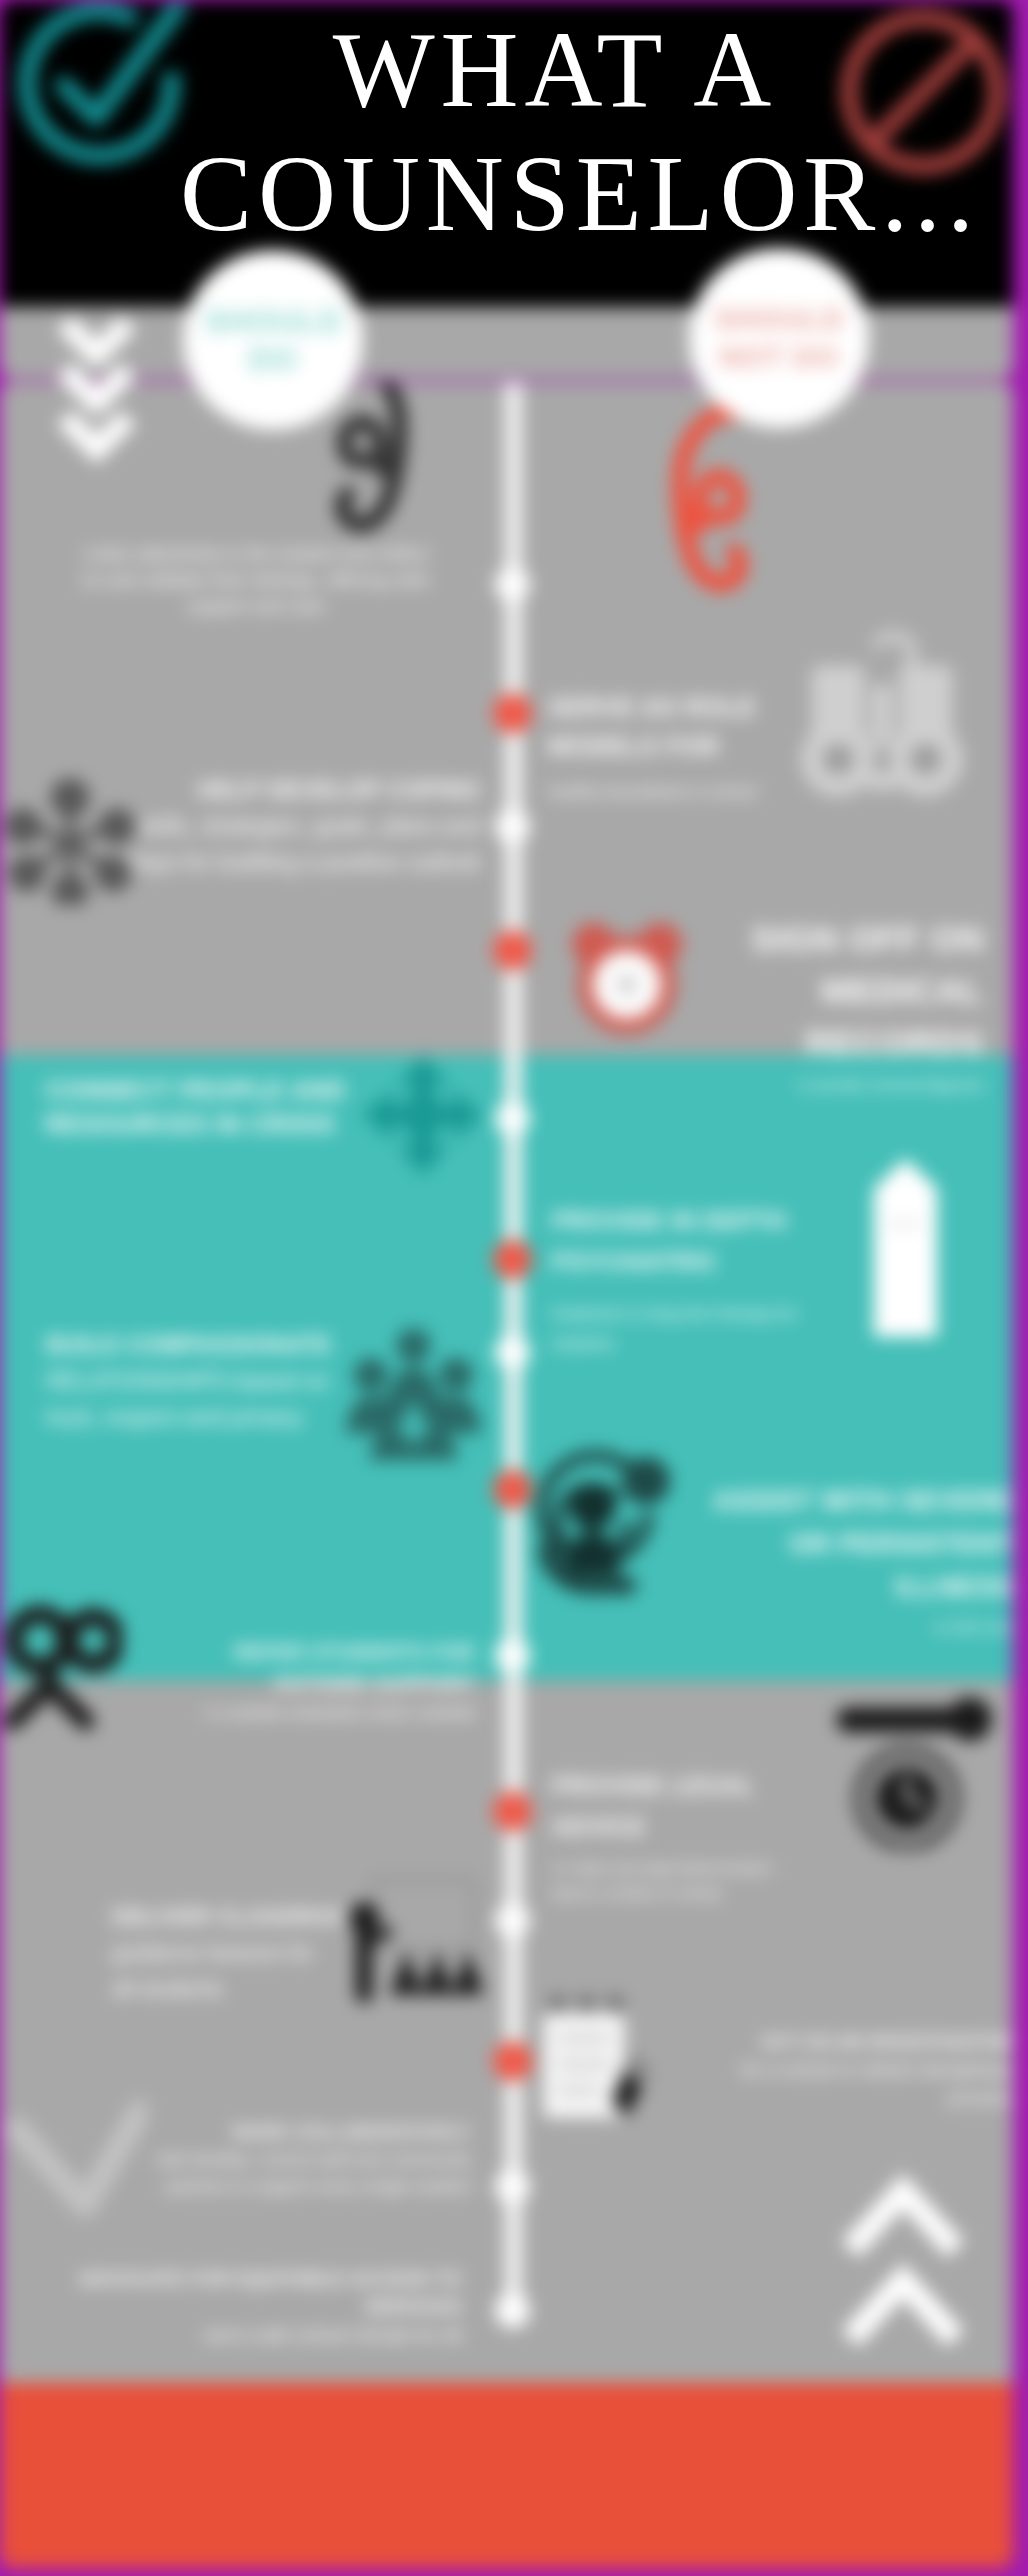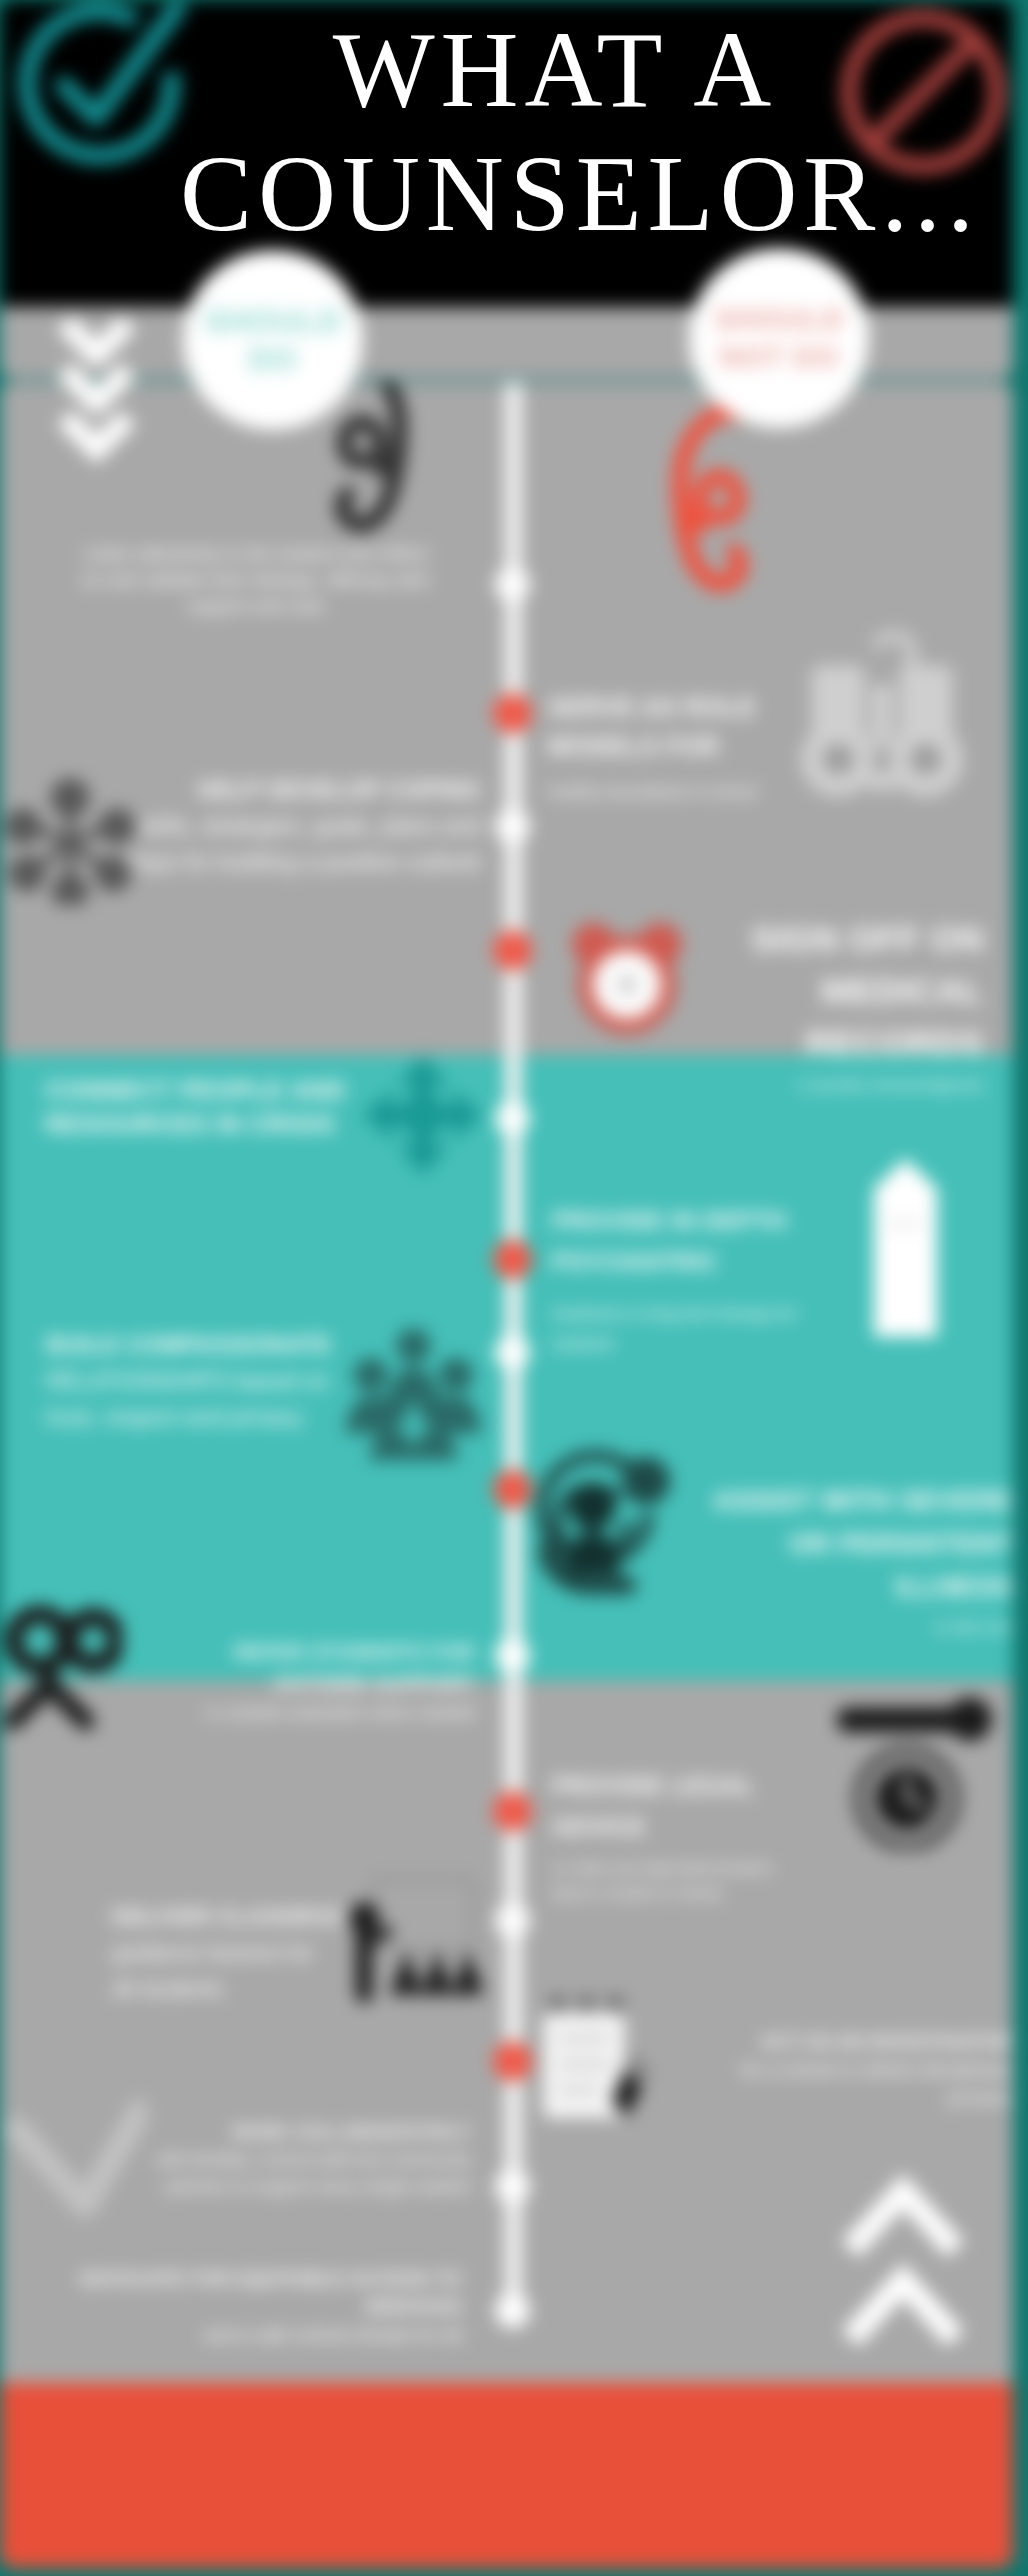--- a/index.html
+++ b/index.html
@@ -1,17 +1,17 @@
 <!DOCTYPE html>
 <html><head>
 <meta charset="utf-8">
 <style>
   html,body{margin:0;padding:0;background:#ffffff;}
   body{width:1028px;height:2576px;overflow:hidden;font-family:"Liberation Sans",sans-serif;}
-  #page{position:relative;width:1028px;height:2576px;background:#0f766e;}
+  #page{position:relative;width:1028px;height:2576px;background:#a21caf;}
 
   
   .card{position:absolute;left:0;width:1013px;overflow:hidden;}
   #card-head{top:0;height:379px;border-radius:13.6px;background:#000000;}
   #card-body{top:382px;height:2186px;border-radius:13.6px;background:#a8a8a8;}
 
   
   #hdr{position:absolute;left:0;top:0;width:1013px;height:307px;background:#000000;}
   #hdr-title{position:absolute;left:88px;top:7.7px;width:984px;text-align:center;
      font-family:"Liberation Serif",serif;color:#ffffff;font-size:108px;line-height:124px;

